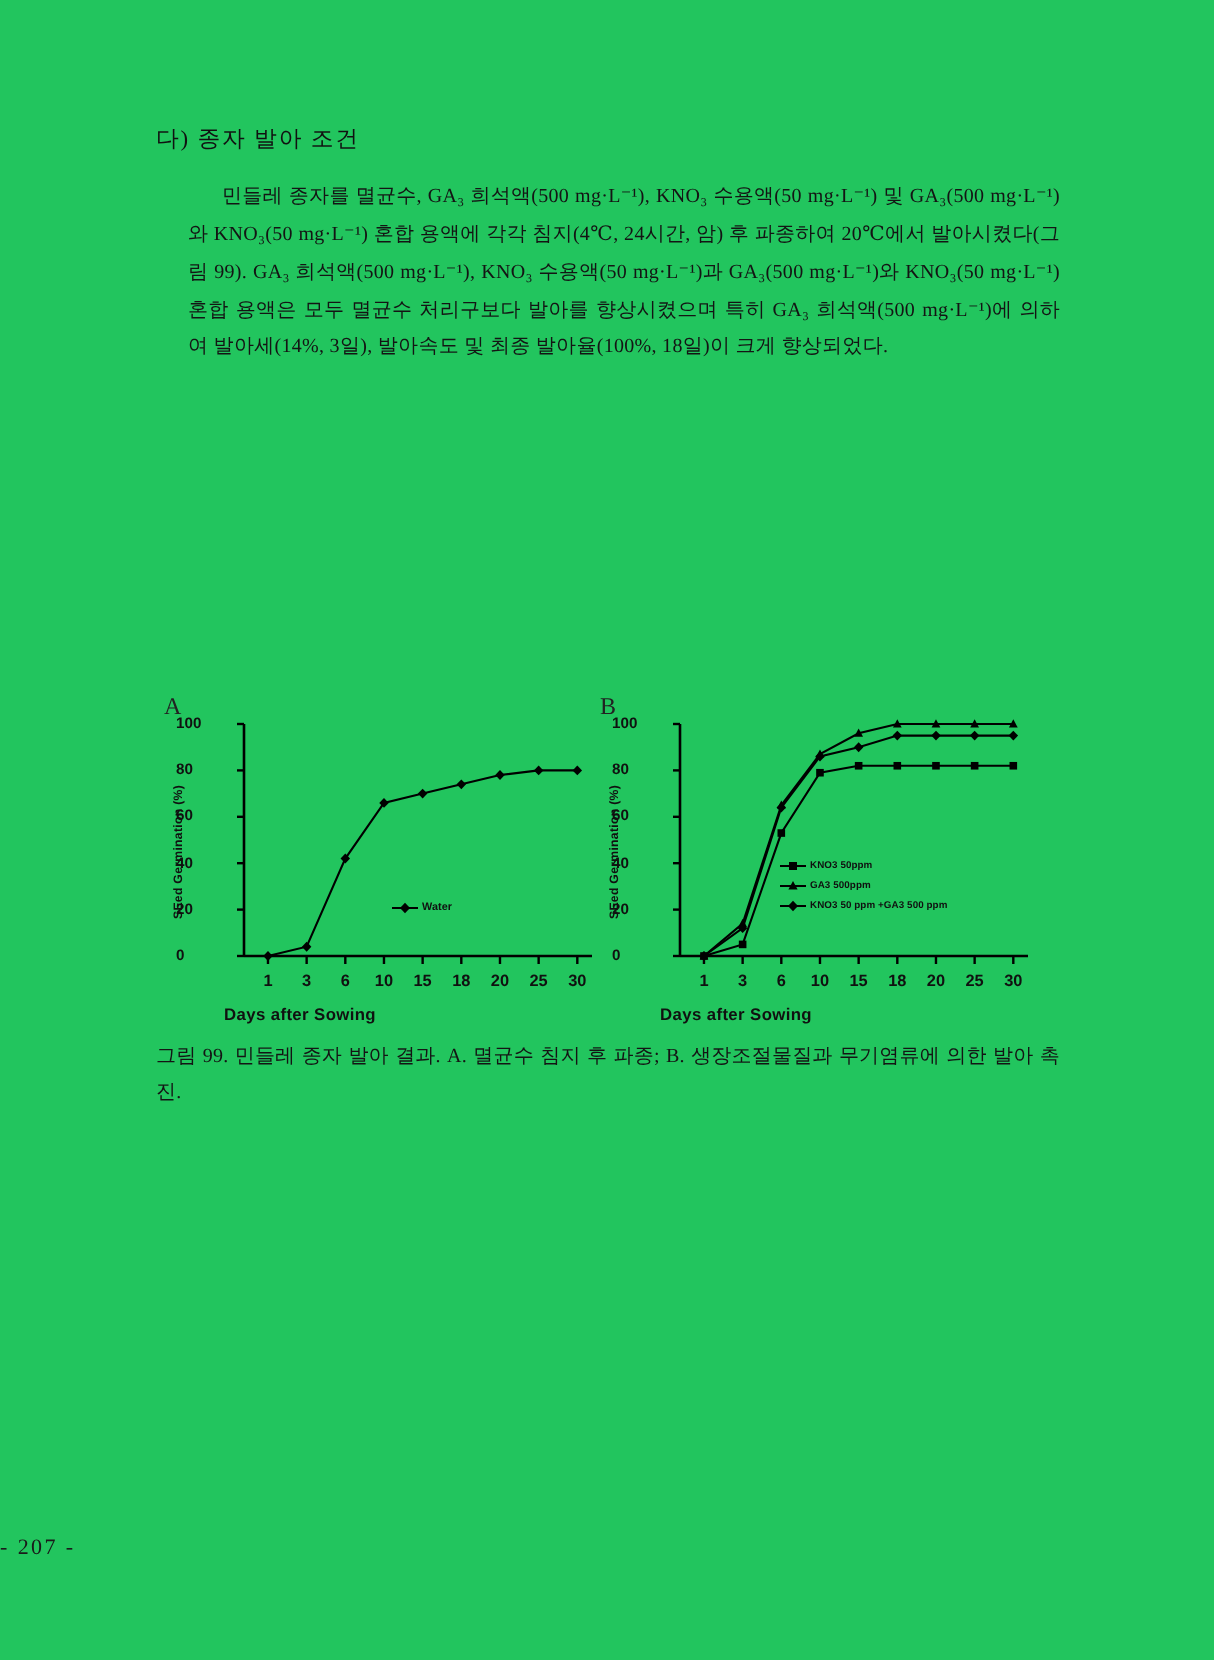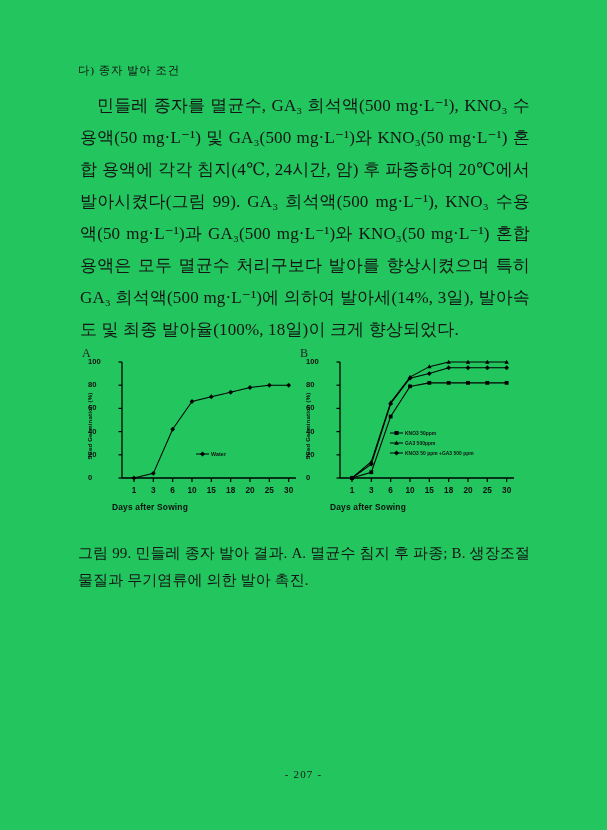--- a/index.html
+++ b/index.html
@@ -31,22 +31,22 @@
 
   .heading {
     font-size: 11.4px;
     letter-spacing: 0.9px;
     margin: 0 0 11px 0;
     line-height: 1.5;
     color: #111;
   }
 
   p.para {
-    margin: 0 0 1px 2px;
-    font-size: 17px;
+    margin: 0 0 1px 16px;
+    font-size: 10px;
     line-height: 1.88;
     text-align: justify;
     text-justify: inter-character;
     text-indent: 17px;
     color: #141414;
     letter-spacing: 0.15px;
   }
 
   
   .figure {
@@ -145,35 +145,35 @@
     align-items: center;
     gap: 2px;
     height: 10px;
   }
   .legend .lg-mark { display: block; }
   .legend-a { left: 118px; top: 105px; font-size: 5.4px; }
 
   .caption {
     position: absolute;
     left: 78px;
-    top: 540px;
+    top: 520px;
     width: 452px;
-    font-size: 15px;
+    font-size: 10px;
     line-height: 1.78;
     color: #141414;
     text-align: justify;
     letter-spacing: 0.1px;
   }
 
   .pagenum {
     position: absolute;
     left: 0;
     top: 768px;
     width: 607px;
-    text-align: center;
+    text-align: left;
     font-size: 11px;
     color: #1a1a1a;
     letter-spacing: 1.2px;
   }
 </style>
 </head>
 <body>
 
 <div class="page">
 

